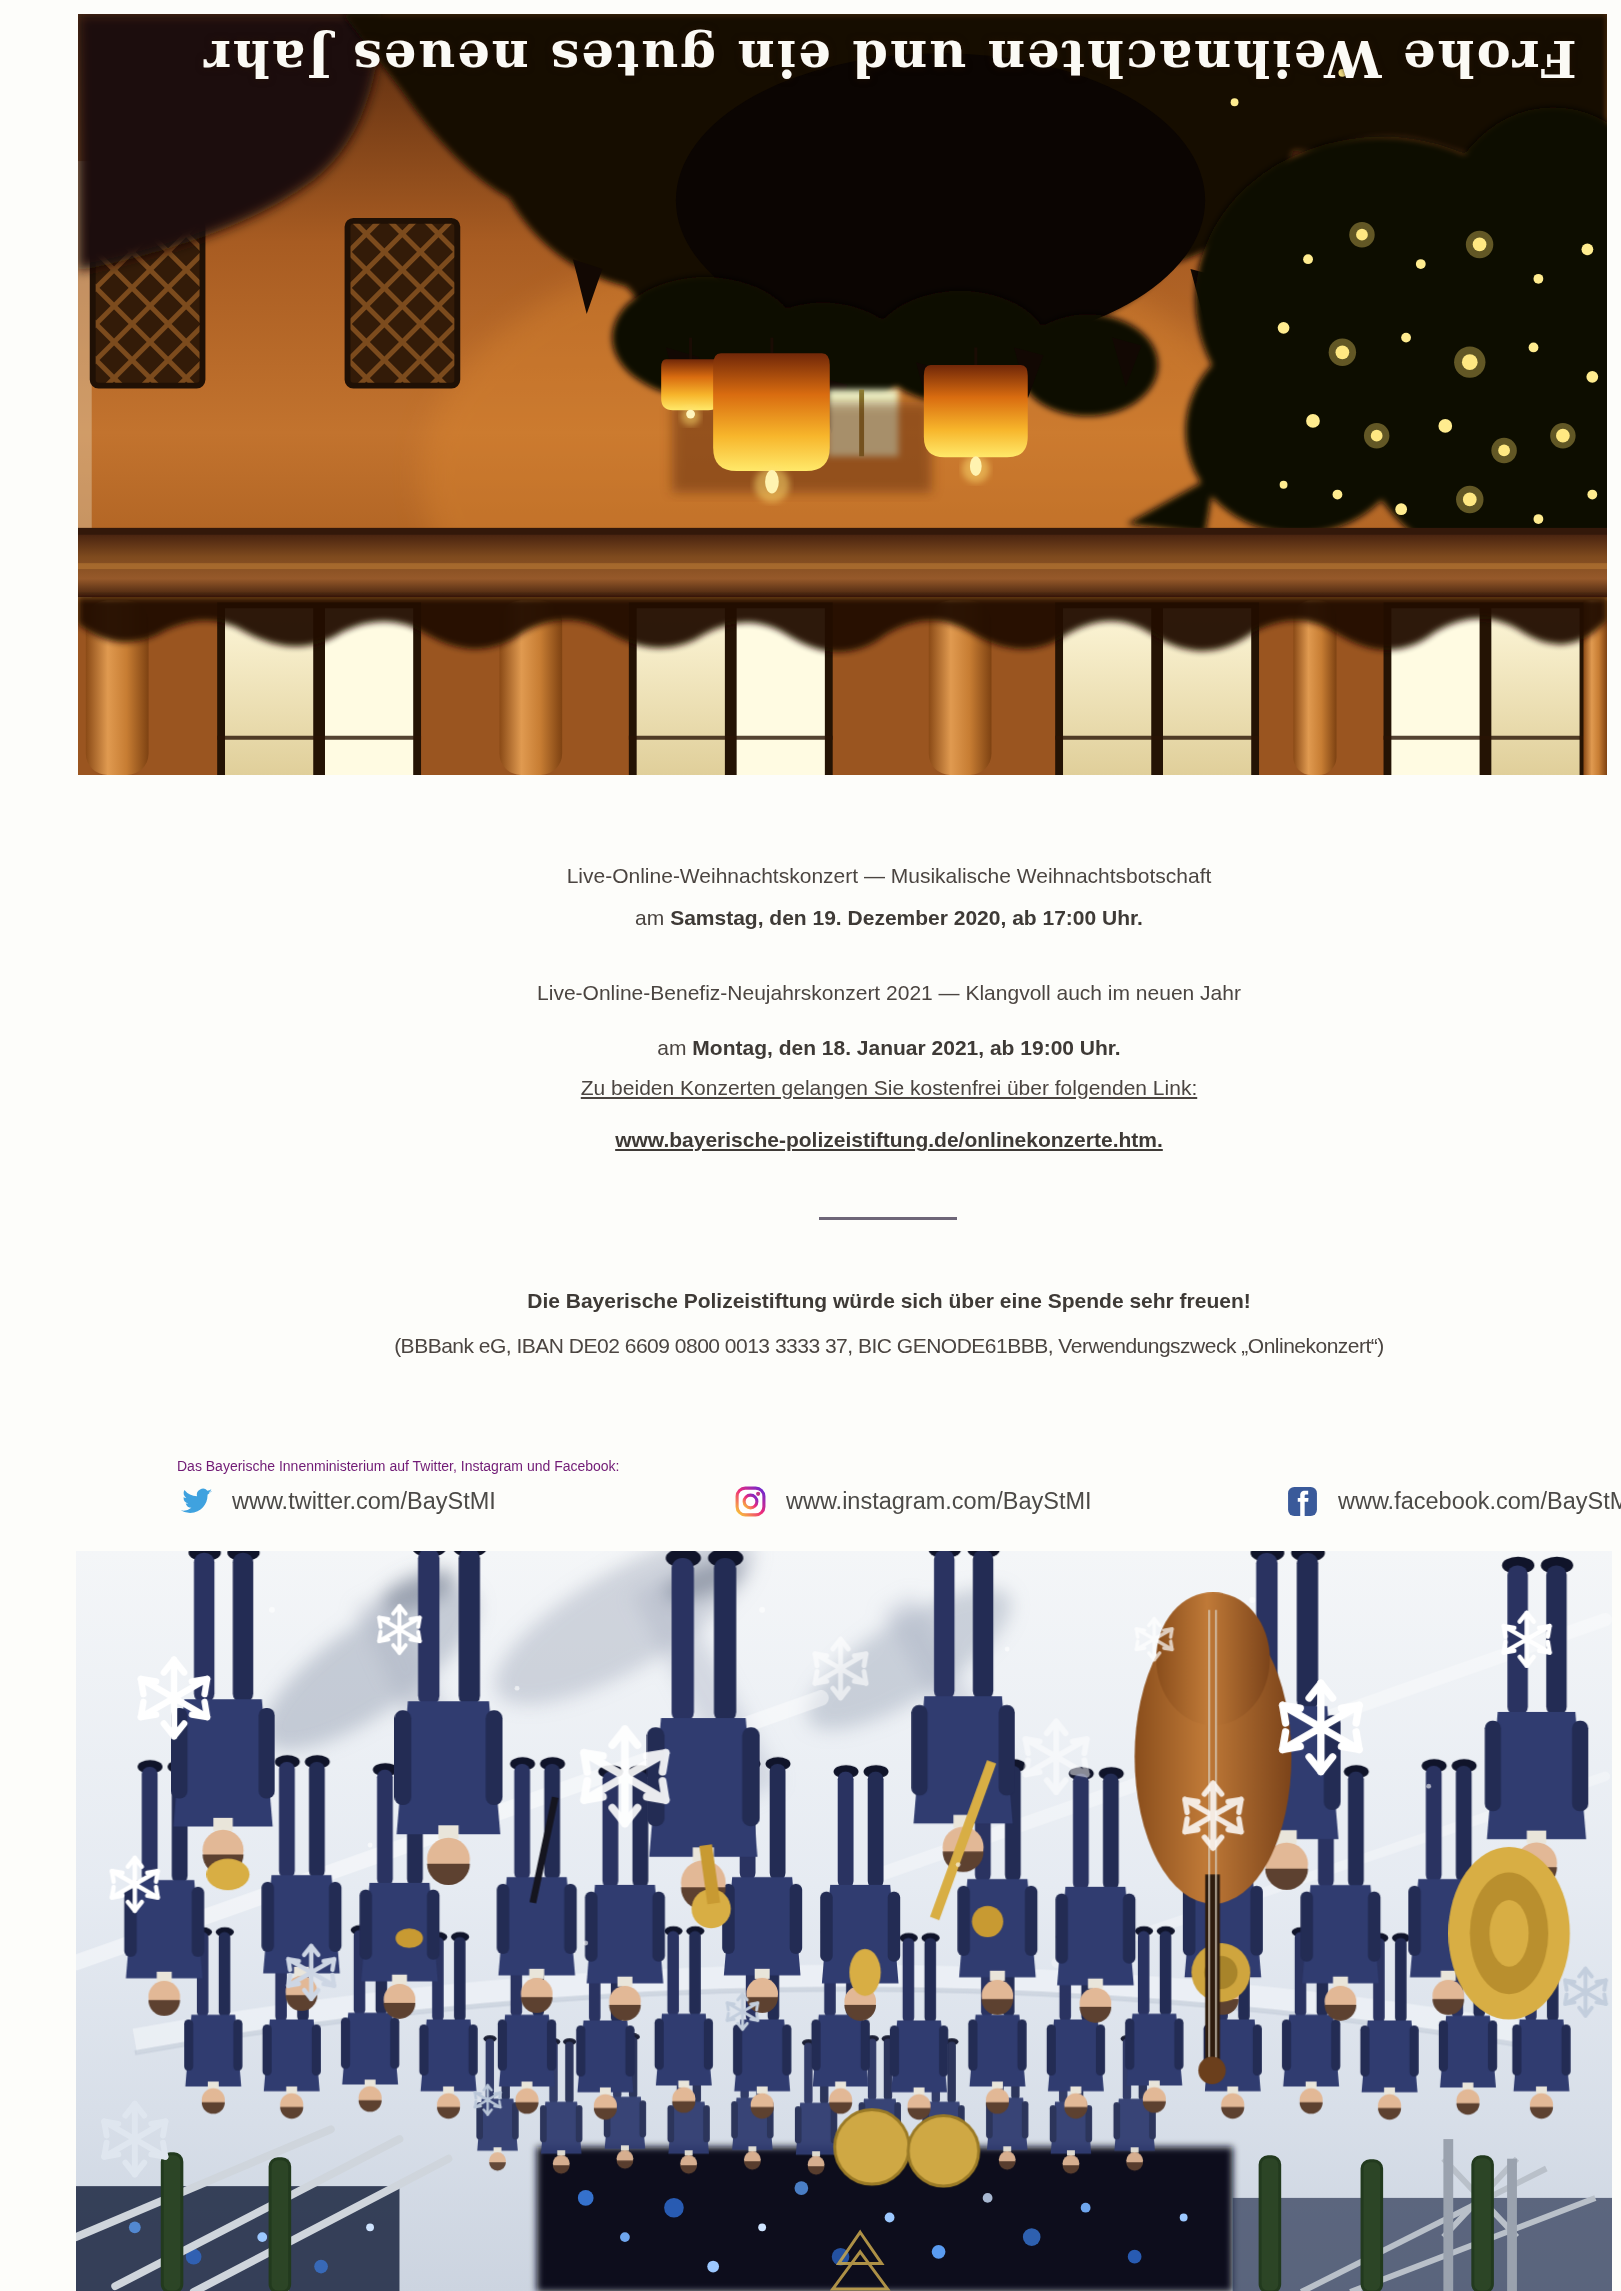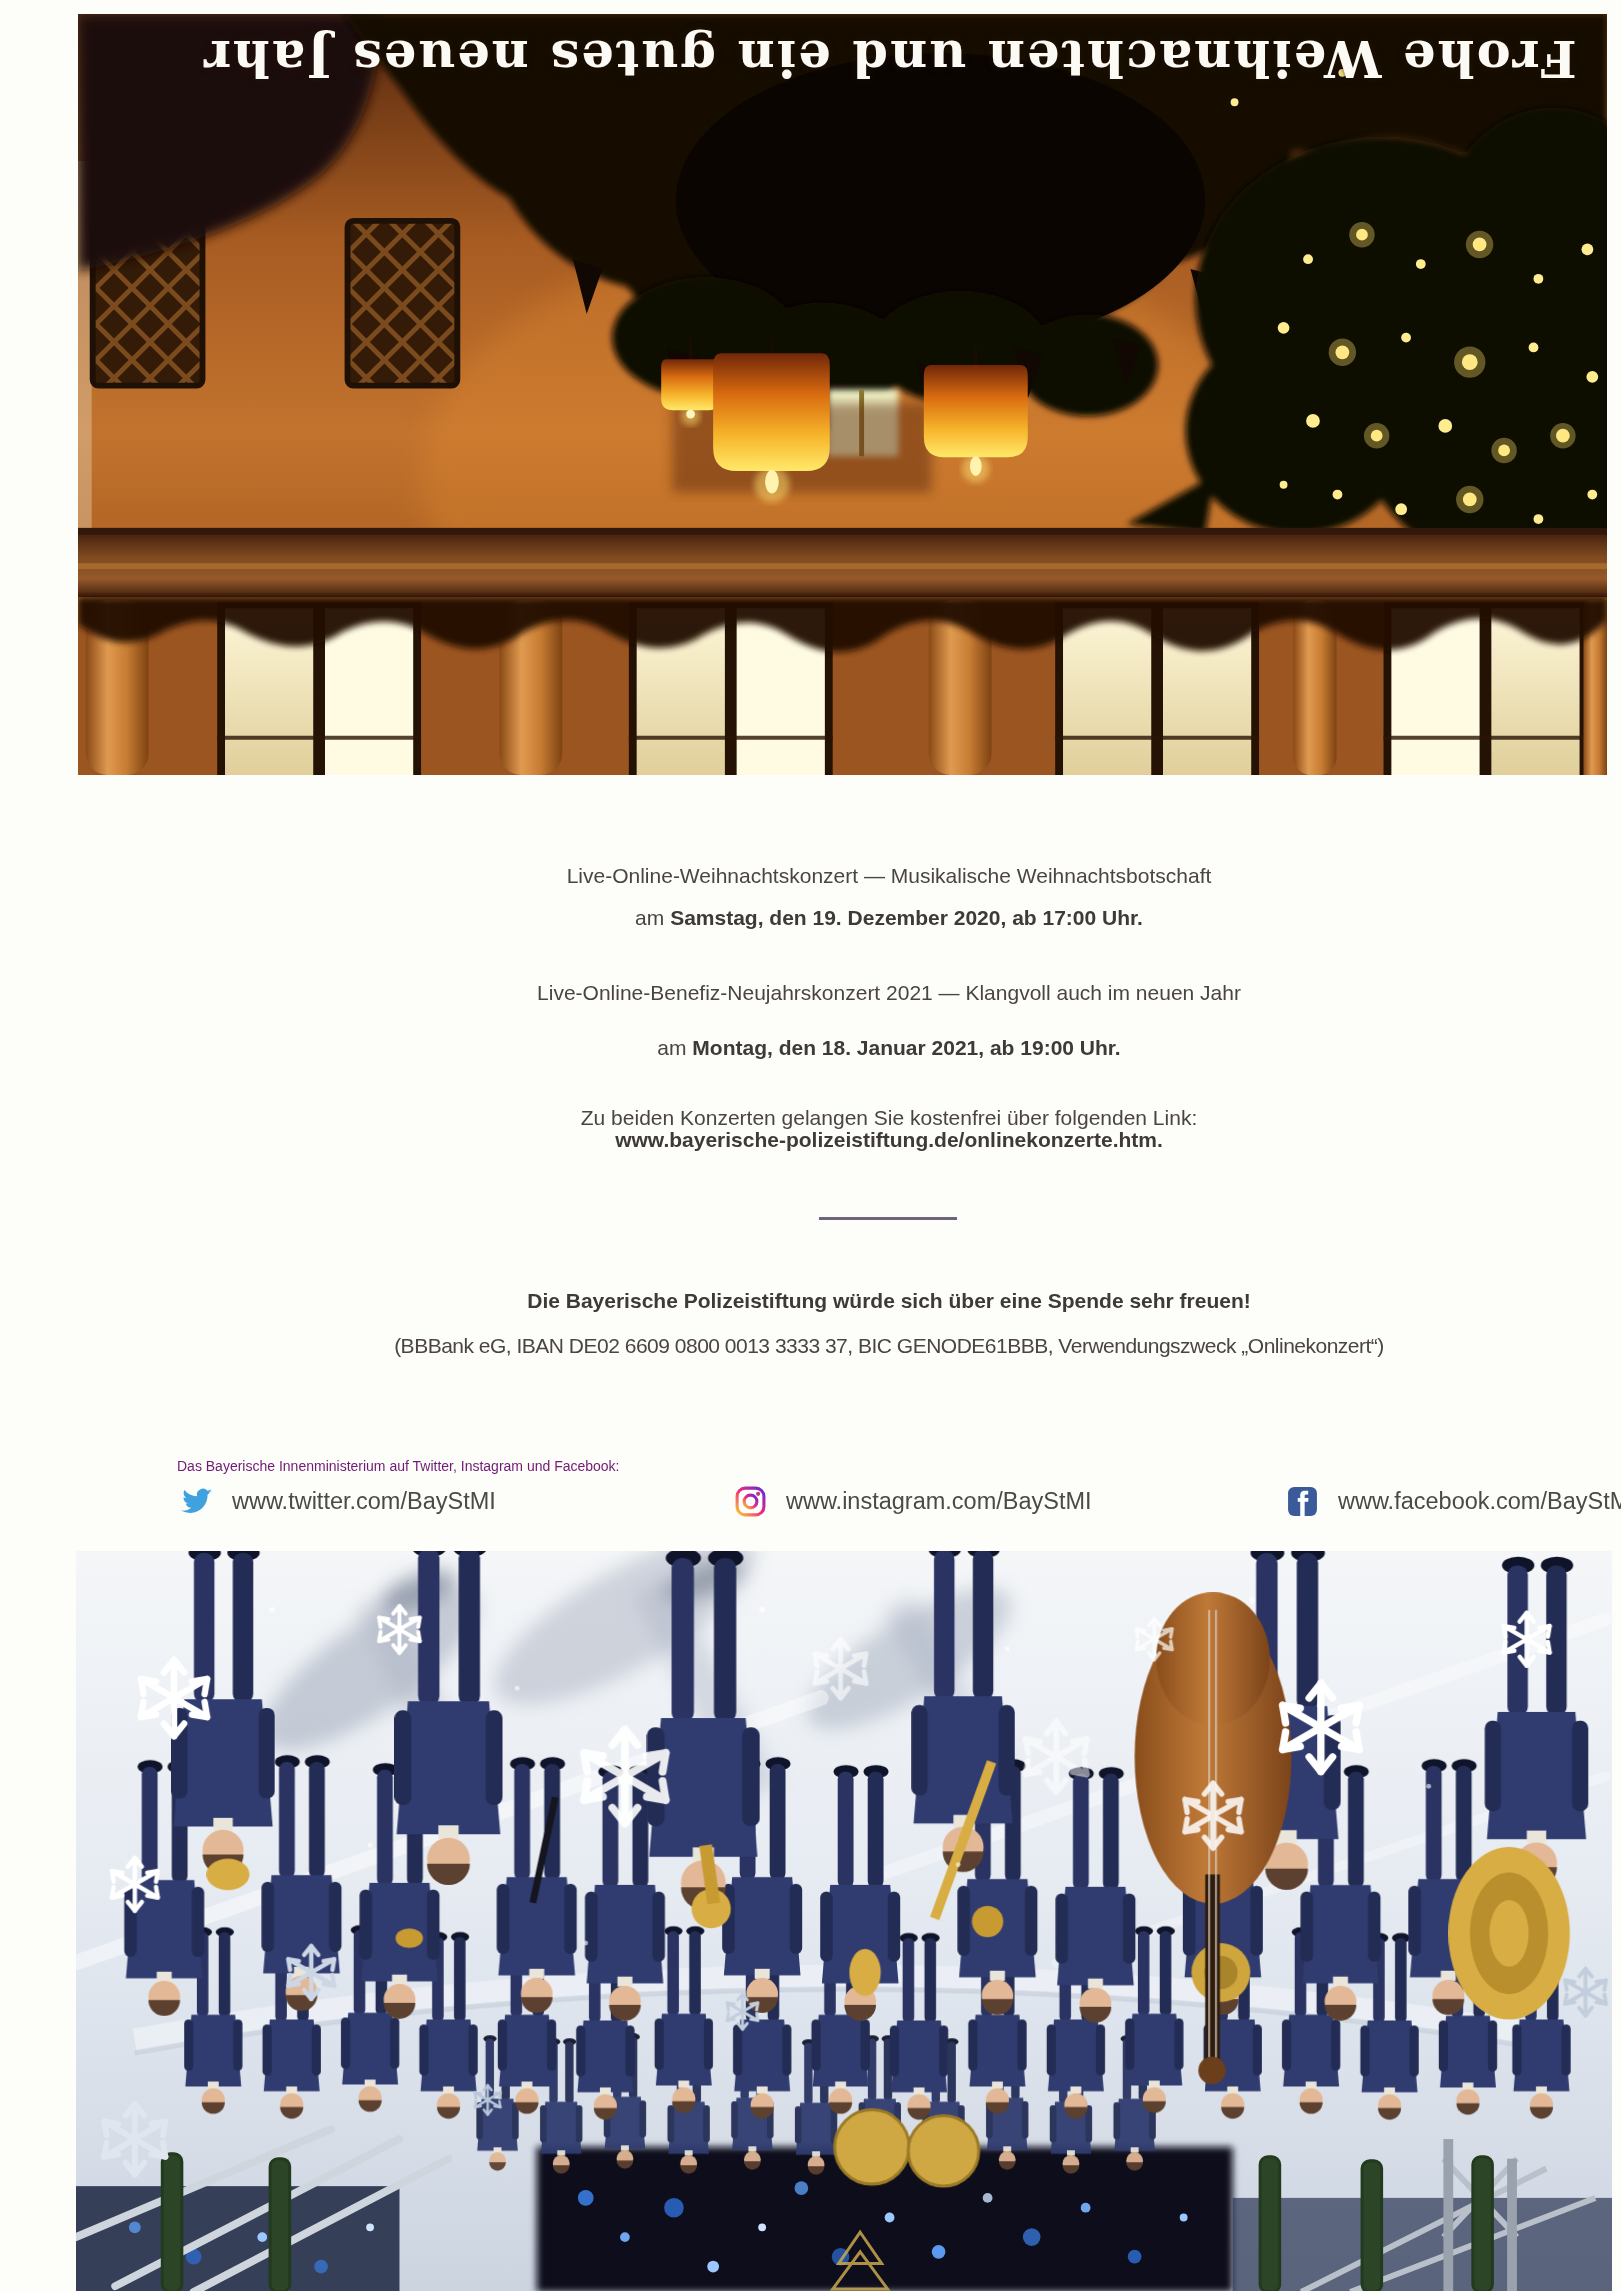--- a/index.html
+++ b/index.html
@@ -240,22 +240,22 @@
     <span>am</span>
     <span class="b">Samstag, den 19. Dezember 2020, ab 17:00 Uhr.</span>
   </div>
 
   <div class="line" style="top:971px;">Live-Online-Benefiz-Neujahrskonzert 2021 — Klangvoll auch im neuen Jahr</div>
   <div class="line" style="top:1009px;margin-top:17px;">
     <span>am</span>
     <span class="b">Montag, den 18. Januar 2021, ab 19:00 Uhr.</span>
   </div>
 
-  <div class="line" style="top:1096px;">Zu beiden Konzerten gelangen Sie kostenfrei über folgenden Link:</div>
-  <div class="line bold-line" style="top:1118px;">www.bayerische-polizeistiftung.de/onlinekonzerte.htm.</div>
+  <div class="line" style="top:1066px;text-decoration:underline;">Zu beiden Konzerten gelangen Sie kostenfrei über folgenden Link:</div>
+  <div class="line bold-line" style="top:1118px;text-decoration:underline;">www.bayerische-polizeistiftung.de/onlinekonzerte.htm.</div>
 
   <div class="divider"></div>
 
   <div class="line bold-line" style="top:1279px;">Die Bayerische Polizeistiftung würde sich über eine Spende sehr freuen!</div>
   <div class="line bank-line" style="top:1324px;">(BBBank eG, IBAN DE02 6609 0800 0013 3333 37, BIC GENODE61BBB, Verwendungszweck „Onlinekonzert“)</div>
 
   <div class="social-heading">Das Bayerische Innenministerium auf Twitter, Instagram und Facebook:</div>
 
   <div class="social-item si-1">
     <span class="icon">

